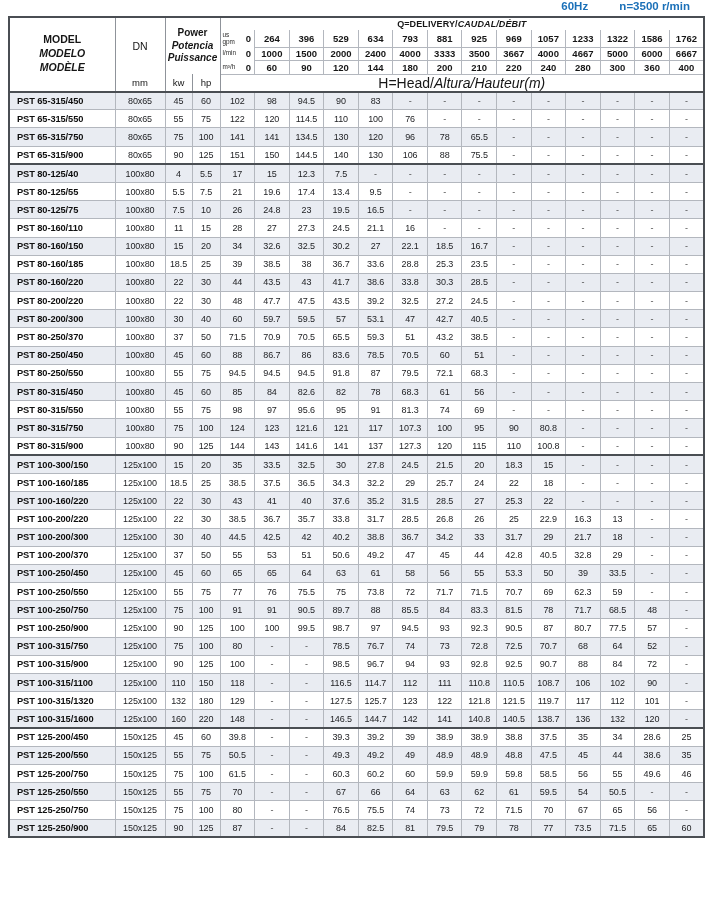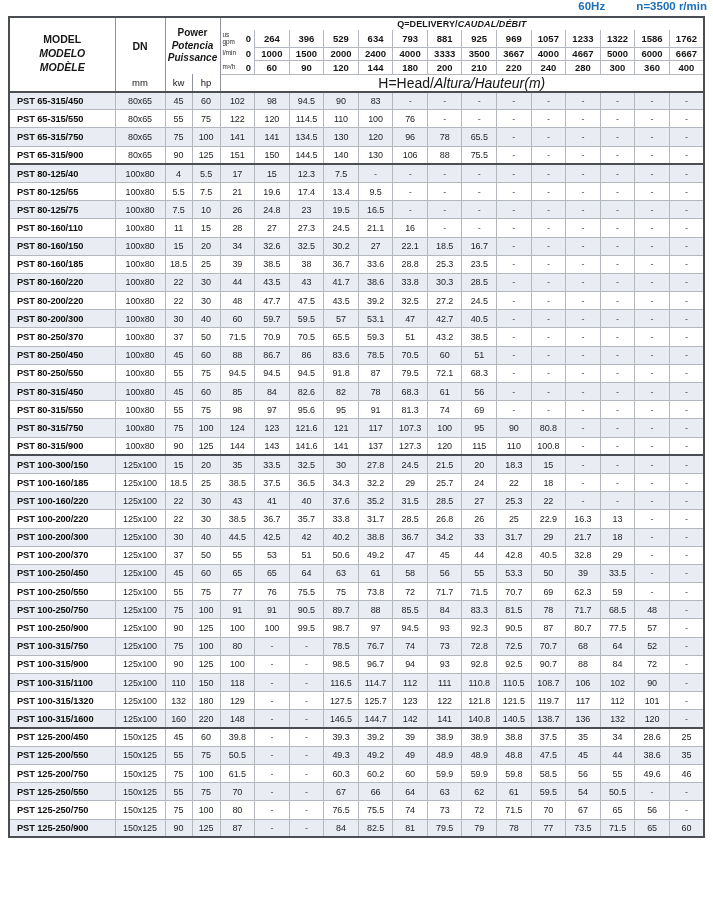--- a/index.html
+++ b/index.html
@@ -7,40 +7,40 @@
   body {
     width:713px; height:900px;
     background:#ffffff;
     font-family:"Liberation Sans", sans-serif;
     color:#1d1d1f;
   }
   .page { position:relative; width:713px; height:900px; overflow:hidden; background:#fff; }
 
   
   .topbar {
-    position:absolute; top:0px; right:6px;
+    position:absolute; top:0px; right:23px;
     font-size:11.5px; font-weight:bold;
     color:var(--accent,#1b70b8);
     letter-spacing:0px;
   }
   .topbar .sp { margin-left:28px; }
 
   
   table.perf {
     position:absolute; top:16px; left:8px;
     width:697px;
     border-collapse:collapse; table-layout:fixed;
     border:2px solid var(--bdark,#4a4e53);
   }
   th, td { padding:0; border:1px solid var(--blight,#b3b7be); font-weight:normal; }
   thead th { border-color:#8f939a; vertical-align:middle; text-align:center; color:#161616; }
   thead { border-bottom:2px solid var(--bdark,#4a4e53); }
 
   .model-h { font-size:10.5px; font-weight:bold; line-height:1.32; }
-  .dn-h    { font-size:10.5px; font-weight:bold; border-bottom-style:hidden; }
+  .dn-h    { font-size:10.5px; font-weight:normal; border-bottom-style:hidden; }
   .power-h { font-size:10px;  font-weight:bold; line-height:1.28; border-bottom-style:hidden; }
   .it { font-style:italic; }
 
   .mm-h,.kw-h,.hp-h { font-size:9.5px; height:14px; border-top-style:hidden;margin-left:15px; }
 
   .q-title { font-size:9px; font-weight:bold; height:13px; border-bottom-style:hidden; letter-spacing:0.1px; }
   .h-title { font-size:14px; font-weight:normal; height:13px; border-top:1px solid var(--blight,#b3b7be); }
 
   .unit-cell { height:17px; border-color:var(--blight,#b3b7be); border-top-style:hidden; }
   .unit-wrap { display:flex; justify-content:space-between; align-items:center; padding:0 3px 0 2px; }

